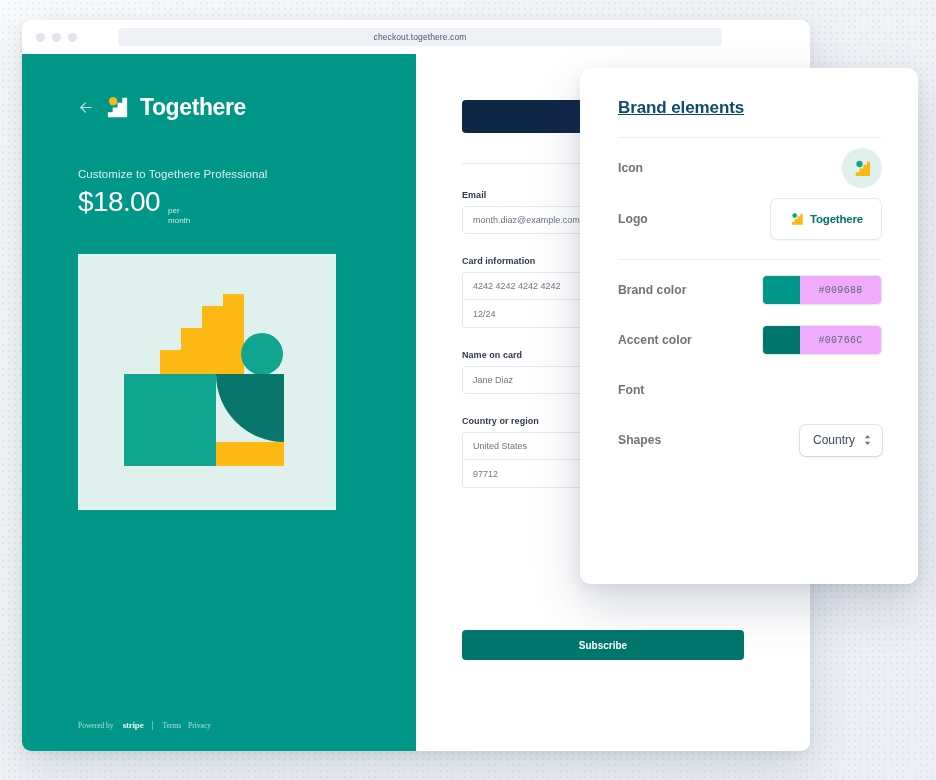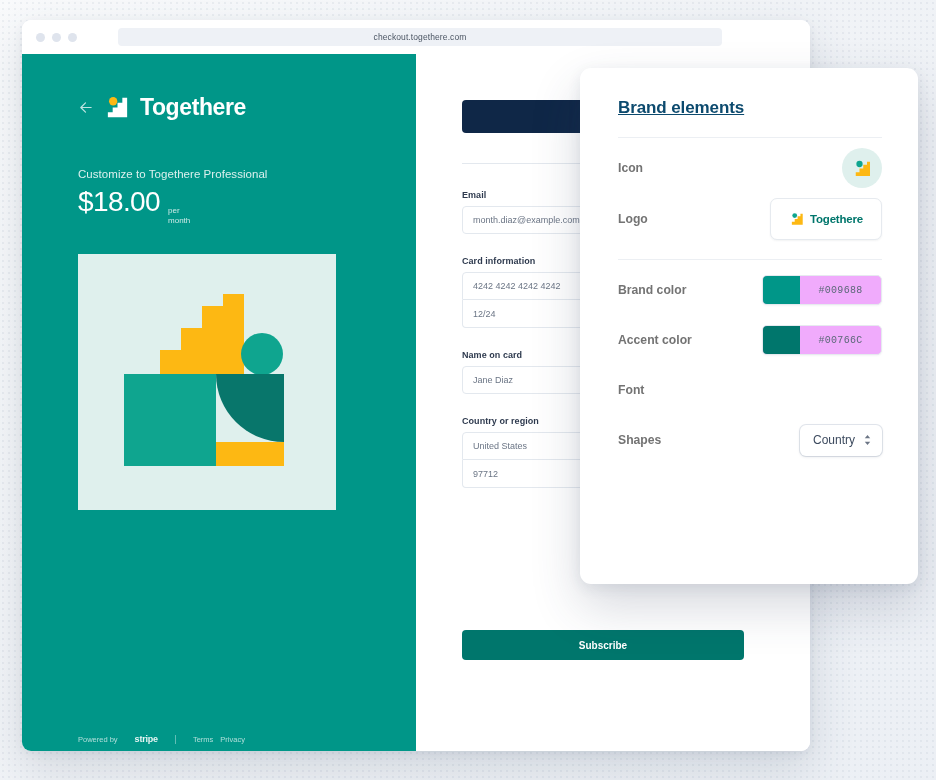--- a/index.html
+++ b/index.html
@@ -110,24 +110,25 @@
     margin-top: 28px;
     width: 258px; height: 256px;
     background: #dff0ed;
     position: relative;
     overflow: hidden;
   }
   .illus-inner { position: absolute; inset: 0; }
 
   .powered {
     position: absolute;
-    left: 56px; bottom: 8px;
-    display: flex; align-items: center; gap: 17px;
+    left: 56px; bottom: 22px;
+    display: flex; align-items: center; gap: 9px;
     font-size: 7.5px;
     color: rgba(255,255,255,.68);
+    font-family: Liberation Serif, serif;
   }
   .powered .stripe-word { font-weight: 700; font-size: 9px; color: rgba(255,255,255,.9); letter-spacing: -.2px; }
   .powered .vsep { width: 1px; height: 9px; background: rgba(255,255,255,.38); }
   .powered .legal { display: flex; gap: 7px; }
 
   
   .pay-right {
     flex: 1;
     background: #ffffff;
     padding: 44px 46px 0 46px;

